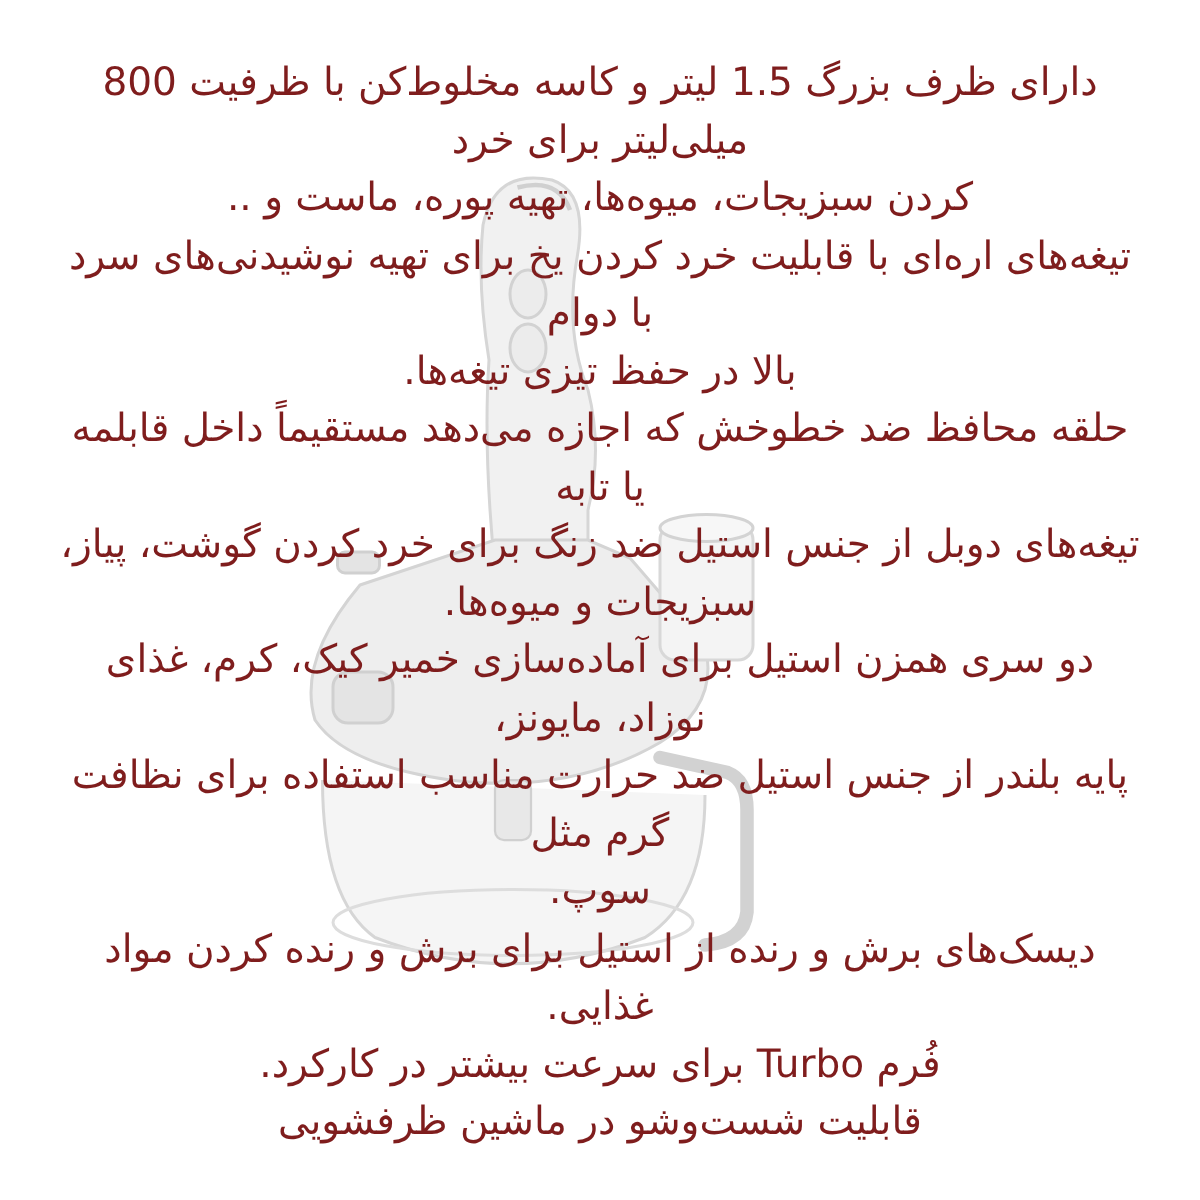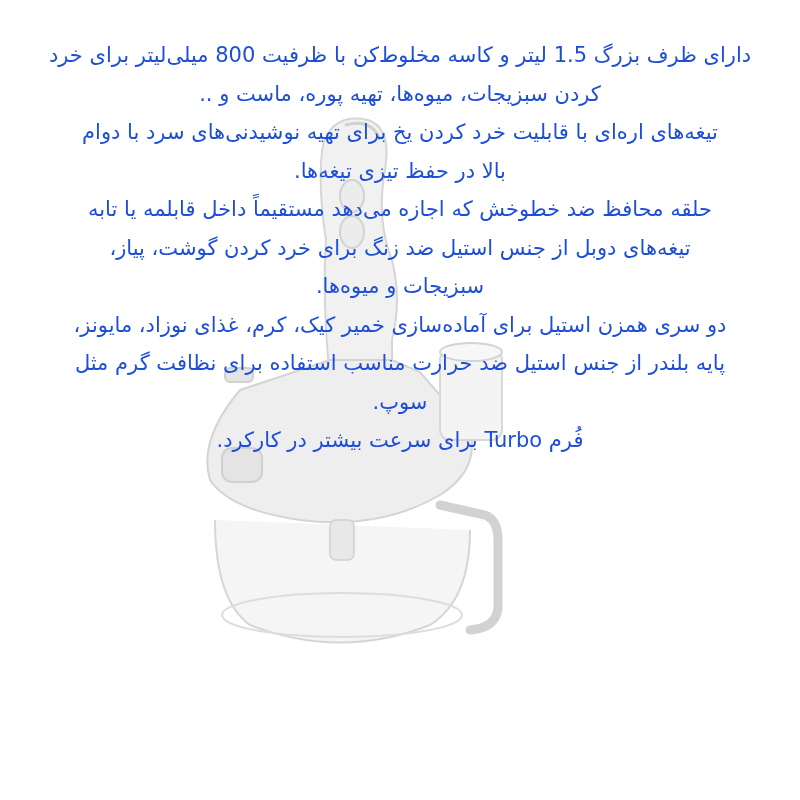--- a/index.html
+++ b/index.html
@@ -22,22 +22,22 @@
     z-index: 0;
   }
   .text-block {
     position: absolute;
     left: 40px;
     top: 36px;
     width: 720px;
     z-index: 1;
     direction: rtl;
     text-align: center;
-    color: #1d4ed8;
-    font-size: 21px;
+    color: #7f1d1d;
+    font-size: 26px;
     line-height: 38.5px;
   }
   .text-block p {
     margin: 0;
     padding: 0;
   }
 </style>
 </head>
 <body>
 
@@ -68,14 +68,16 @@
   <p>دارای ظرف بزرگ 1.5 لیتر و کاسه مخلوط‌کن با ظرفیت 800 میلی‌لیتر برای خرد</p>
   <p>کردن سبزیجات، میوه‌ها، تهیه پوره، ماست و ..</p>
   <p>تیغه‌های اره‌ای با قابلیت خرد کردن یخ برای تهیه نوشیدنی‌های سرد با دوام</p>
   <p>بالا در حفظ تیزی تیغه‌ها.</p>
   <p>حلقه محافظ ضد خطوخش که اجازه می‌دهد مستقیماً داخل قابلمه یا تابه</p>
   <p>تیغه‌های دوبل از جنس استیل ضد زنگ برای خرد کردن گوشت، پیاز،</p>
   <p>سبزیجات و میوه‌ها.</p>
   <p>دو سری همزن استیل برای آماده‌سازی خمیر کیک، کرم، غذای نوزاد، مایونز،</p>
   <p>پایه بلندر از جنس استیل ضد حرارت مناسب استفاده برای نظافت گرم مثل</p>
   <p>سوپ.</p>
+  <p>دیسک‌های برش و رنده از استیل برای برش و رنده کردن مواد غذایی.</p>
   <p>فُرم Turbo برای سرعت بیشتر در کارکرد.</p>
+  <p>قابلیت شست‌وشو در ماشین ظرفشویی</p>
 </div>
 
 </body></html>

